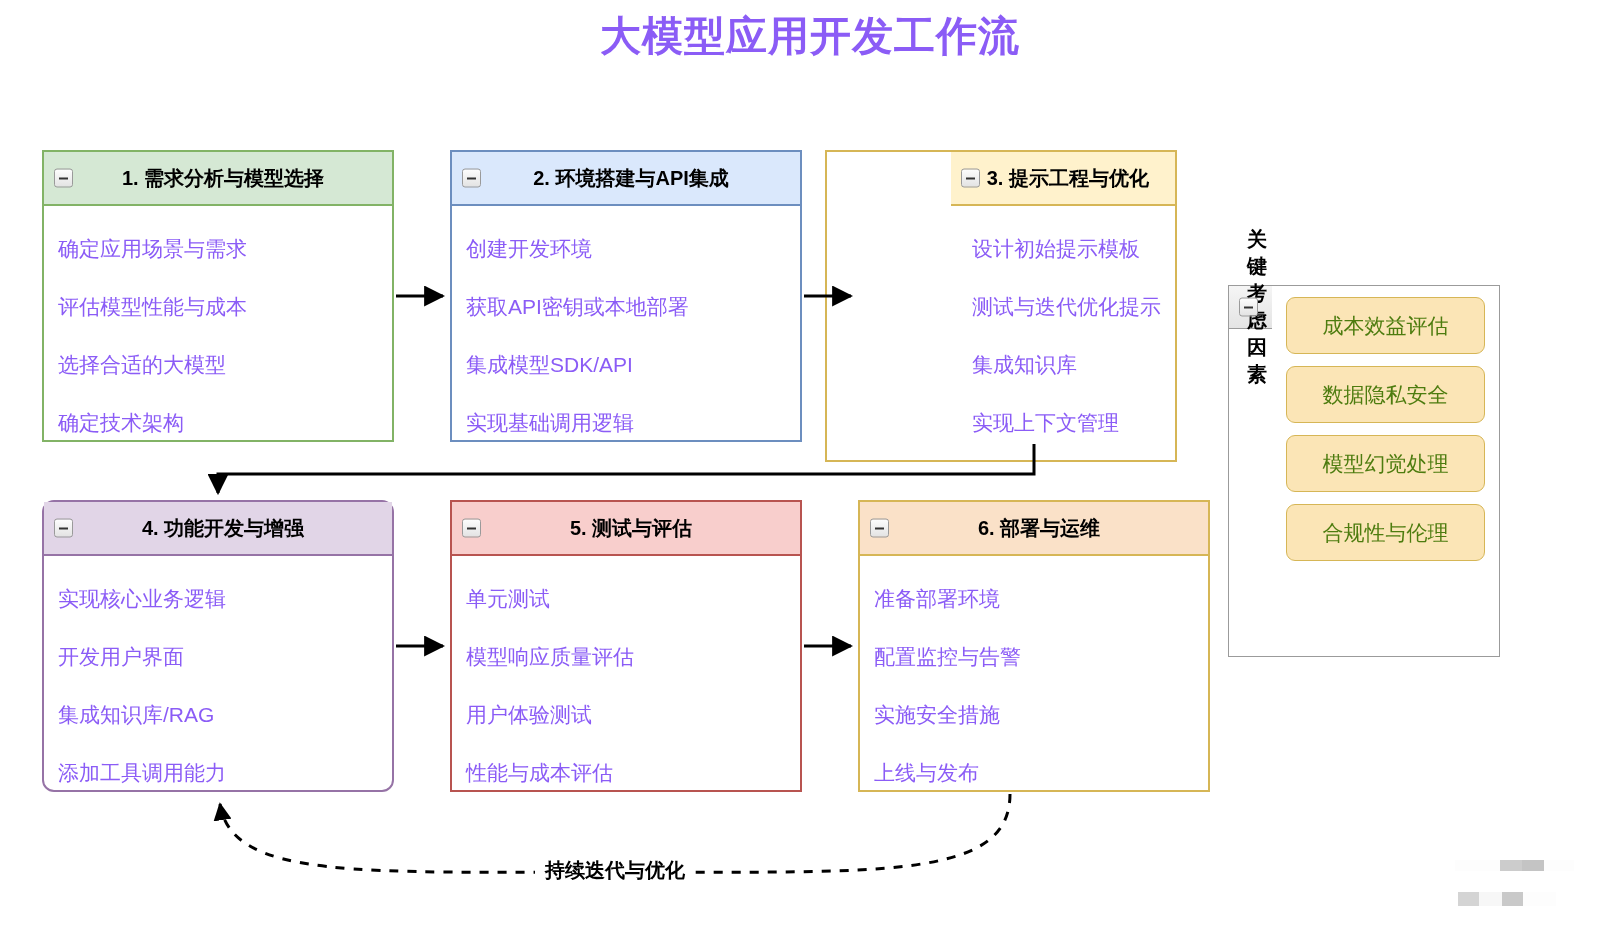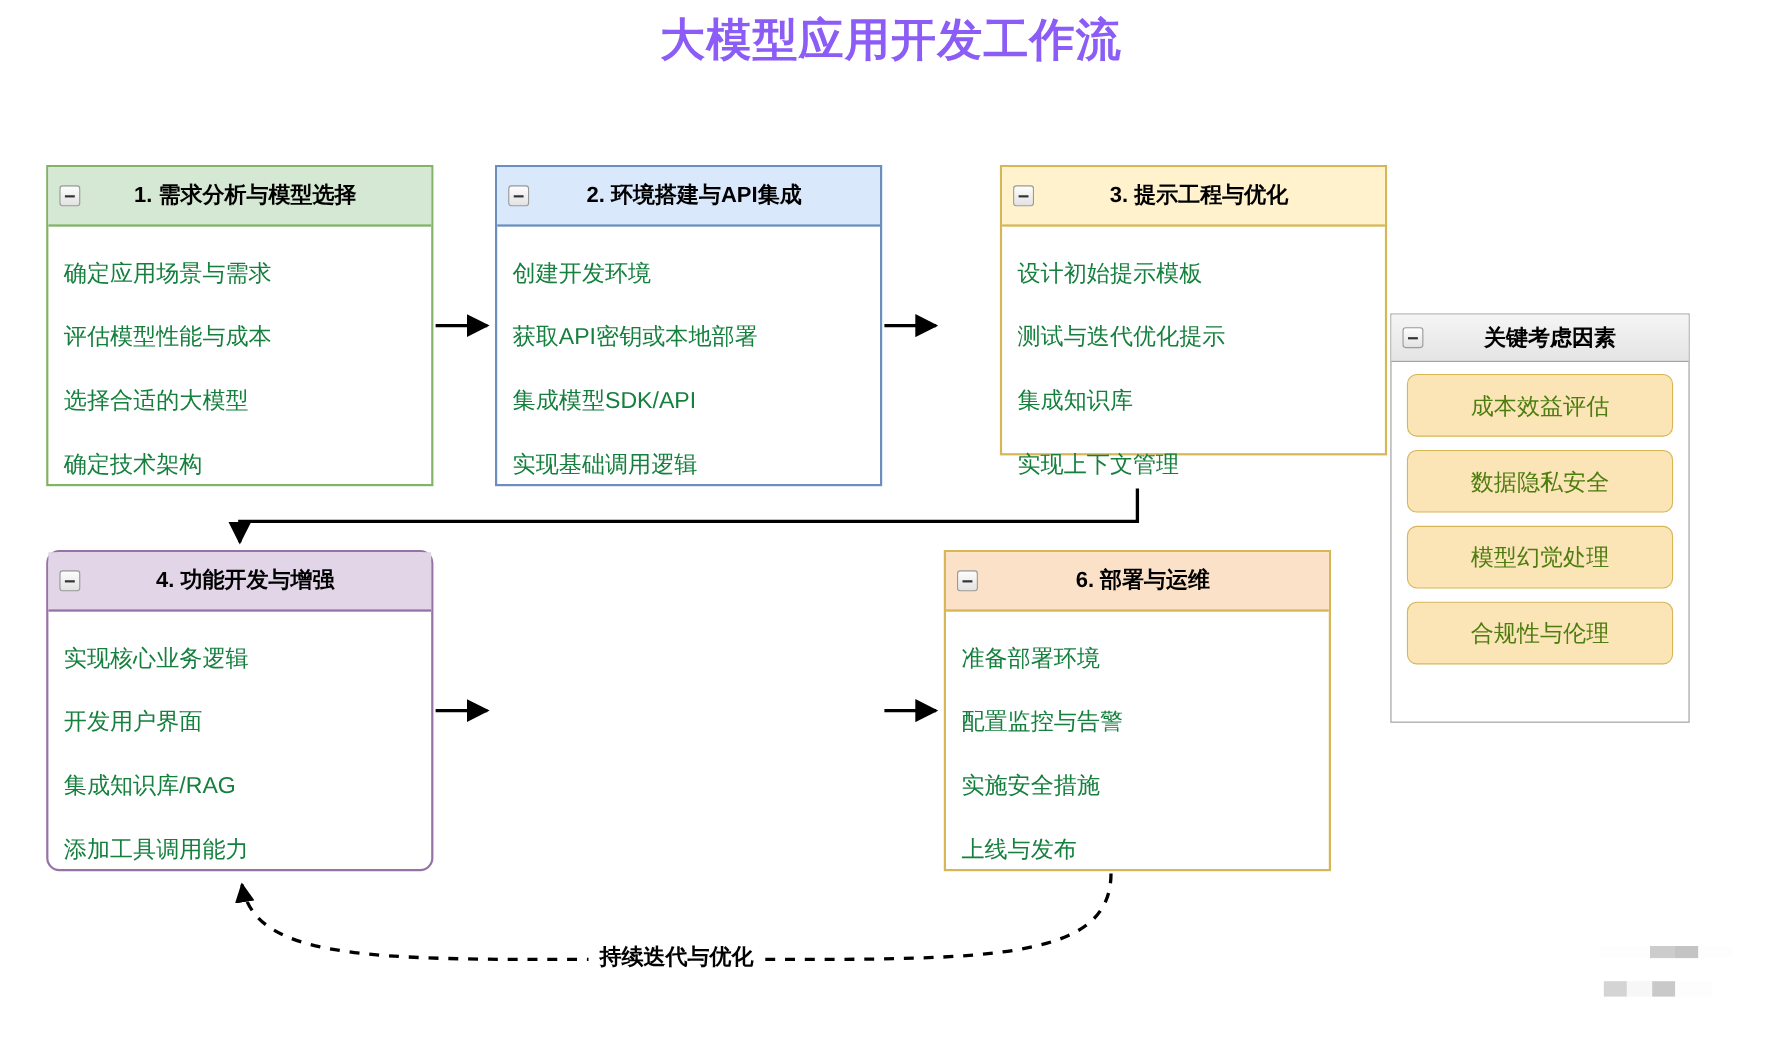--- a/index.html
+++ b/index.html
@@ -86,21 +86,21 @@
   .stage-body {
     flex: 1 1 auto;
     padding: 14px 0 10px 0;
     display: flex;
     flex-direction: column;
     justify-content: flex-start;
   }
 
   .stage-item {
     font-size: 21px;
-    color: #15803d;
+    color: #8b5cf6;
     line-height: 28px;
     padding: 0 14px;
     height: 58px;
     display: flex;
     align-items: center;
   }
 
   
   .c-green  { border-color: #82b366; }
   .c-green  > .stage-header { background: #d5e8d4; border-bottom-color: #82b366; }
@@ -111,28 +111,28 @@
   .c-purple { border-color: #9673a6; }
   .c-purple > .stage-header { background: #e1d5e7; border-bottom-color: #9673a6; }
   .c-red    { border-color: #b85450; }
   .c-red    > .stage-header { background: #f8cecc; border-bottom-color: #b85450; }
   .c-orange { border-color: #d6b656; }
   .c-orange > .stage-header { background: #fae1c8; border-bottom-color: #d6b656; }
 
   
   #key-panel {
     position: absolute;
-    left: 1264px;
+    left: 1228px;
     top: 285px;
     width: 272px;
     height: 372px;
     background: #ffffff;
     border: 1px solid #9b9b9b;
     display: flex;
-    flex-direction: column;
+    flex-direction: row;
   }
   #key-panel-header {
     position: relative;
     height: 43px;
     flex: 0 0 43px;
     background: linear-gradient(#f5f5f5, #e4e4e4);
     border-bottom: 1px solid #9b9b9b;
     display: flex;
     align-items: center;
     justify-content: center;
@@ -225,21 +225,21 @@
       <span class="stage-title">2. 环境搭建与API集成</span>
     </div>
     <div class="stage-body">
       <div class="stage-item">创建开发环境</div>
       <div class="stage-item">获取API密钥或本地部署</div>
       <div class="stage-item">集成模型SDK/API</div>
       <div class="stage-item">实现基础调用逻辑</div>
     </div>
   </div>
 
-  <div class="stage-box c-yellow" style="left:909px; top:150px; width:352px; height:264px;">
+  <div class="stage-box c-yellow" style="left:825px; top:150px; width:352px; height:312px;align-items:flex-end;">
     <div class="stage-header">
       <span class="collapse-icon"></span>
       <span class="stage-title">3. 提示工程与优化</span>
     </div>
     <div class="stage-body">
       <div class="stage-item">设计初始提示模板</div>
       <div class="stage-item">测试与迭代优化提示</div>
       <div class="stage-item">集成知识库</div>
       <div class="stage-item">实现上下文管理</div>
     </div>
@@ -251,20 +251,32 @@
       <span class="stage-title">4. 功能开发与增强</span>
     </div>
     <div class="stage-body">
       <div class="stage-item">实现核心业务逻辑</div>
       <div class="stage-item">开发用户界面</div>
       <div class="stage-item">集成知识库/RAG</div>
       <div class="stage-item">添加工具调用能力</div>
     </div>
   </div>
 
+  <div class="stage-box c-red" style="left:450px; top:500px; width:352px; height:292px;">
+    <div class="stage-header">
+      <span class="collapse-icon"></span>
+      <span class="stage-title">5. 测试与评估</span>
+    </div>
+    <div class="stage-body">
+      <div class="stage-item">单元测试</div>
+      <div class="stage-item">模型响应质量评估</div>
+      <div class="stage-item">用户体验测试</div>
+      <div class="stage-item">性能与成本评估</div>
+    </div>
+  </div>
 
   <div class="stage-box c-orange" style="left:858px; top:500px; width:352px; height:292px;">
     <div class="stage-header">
       <span class="collapse-icon"></span>
       <span class="stage-title">6. 部署与运维</span>
     </div>
     <div class="stage-body">
       <div class="stage-item">准备部署环境</div>
       <div class="stage-item">配置监控与告警</div>
       <div class="stage-item">实施安全措施</div>

